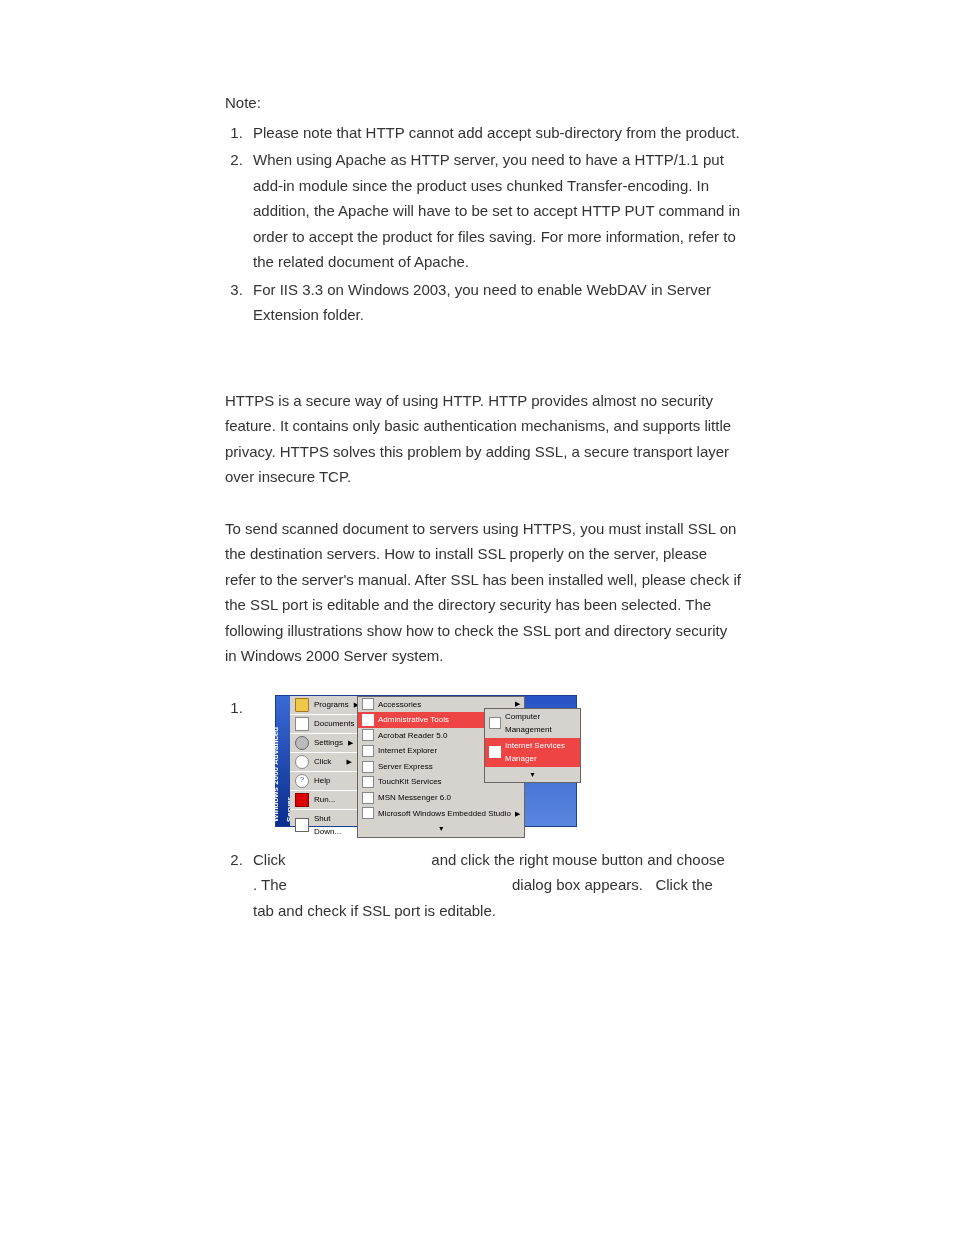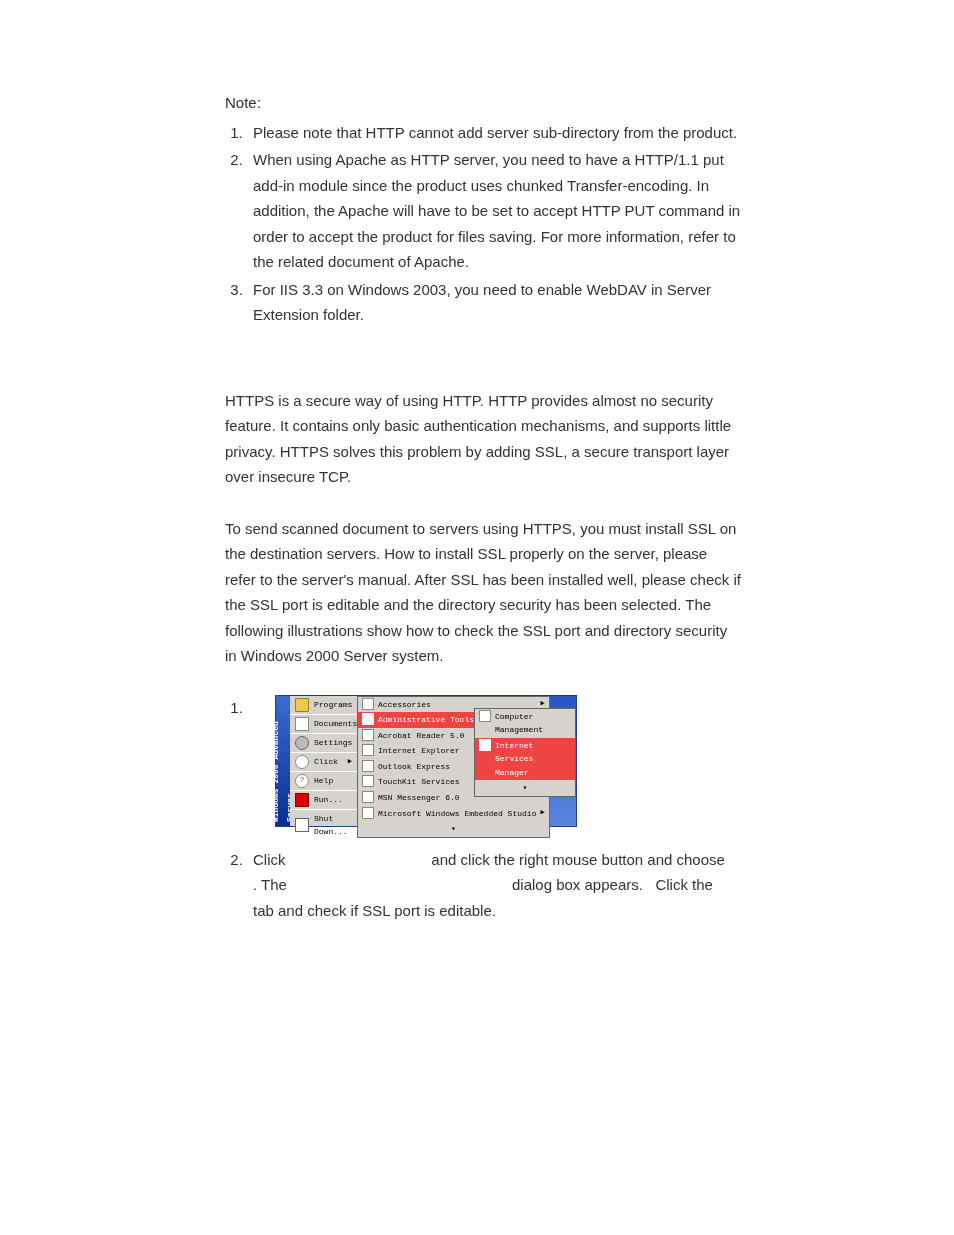--- a/index.html
+++ b/index.html
@@ -3,51 +3,51 @@
 <meta charset="utf-8">
 <style>
 body{margin:0;background:#fff;font-family:Verdana,Arial,sans-serif;color:#333;font-size:15px;line-height:1.7}
 .page{width:852px;min-height:1235px;padding:90px 110px 80px 225px;box-sizing:border-box}
 .note-h{margin-bottom:4px}
 .ol{margin:0;padding-left:22px}
 .ol li{padding-left:6px;margin-bottom:2px}
 .p{margin:26px 0}
 .step-list{margin:0;padding-left:22px}
 .step-list li{padding-left:6px;margin-bottom:20px}
-.screenshot{display:block;width:300px;height:130px;position:relative;margin:6px 16px 0 22px;border:1px solid #1b3f8b;background:linear-gradient(#2753c5,#5a86df);font-family:Liberation Mono, monospace;font-size:8px}
+.screenshot{display:block;width:300px;height:130px;position:relative;margin:6px 16px 0 22px;border:1px solid #1b3f8b;background:linear-gradient(#2753c5,#5a86df);font-family:Liberation Sans, sans-serif;font-size:8px}
 .sb{position:absolute;left:0;top:0;bottom:0;width:14px;background:linear-gradient(#0a2e8e,#3a6ad4);color:#fff;writing-mode:vertical-rl;transform:rotate(180deg);display:flex;align-items:center;justify-content:flex-end;padding:4px 1px;box-sizing:border-box;font-weight:bold;font-size:8px}
 .sm{position:absolute;left:14px;top:0;bottom:0;width:67px;background:#d6d3ce;border-right:1px solid #aaa}
 .sm-row{display:flex;align-items:center;gap:5px;padding:2px 5px;color:#000;border-bottom:1px solid #fff}
 .sm-row.last{border:0}
 .ico{width:12px;height:12px;display:inline-block;flex:0 0 12px}
 .ico-folder{background:#f0c848;border:1px solid #a07a1a;border-radius:0 1px 1px 1px}
 .ico-doc{background:#fff;border:1px solid #888}
 .ico-gear{background:#bbb;border:1px solid #666;border-radius:50%}
 .ico-search{background:#fff;border:1px solid #888;border-radius:50%}
 .ico-help{background:#fff;border:1px solid #888;border-radius:50%;text-align:center;font-size:8px;line-height:10px;color:#36c}
 .ico-run{background:#d00;border:1px solid #800}
 .ico-shut{background:#fff;border:1px solid #666}
 .arr{margin-left:auto;font-size:7px;color:#000}
 .sub{position:absolute;top:0;background:#d6d3ce;border:1px solid #666;min-width:115px}
 .sub1{left:81px}
-.sub2{left:198px;top:12px;min-width:95px}
-.sub-row{display:flex;align-items:flex-start;gap:4px;padding:1px 4px;color:#000}
+.sub2{left:208px;top:12px;min-width:95px}
+.sub-row{display:flex;align-items:center;gap:4px;padding:1px 4px;color:#000}
 .sub-row.hl{background:#ef4444;color:#fff}
 .sub-row .arr{color:inherit}
 .sico{width:10px;height:10px;flex:0 0 10px;background:#fff;border:1px solid #888}
 .sub-row.hl .sico{border-color:#fff}
 </style>
 </head>
 <body>
 
 <div class="page">
 
   <div class="note-h">Note:</div>
   <ol class="ol">
-    <li>Please note that HTTP cannot add server sub-directory from the product.</li>
+    <li>Please note that HTTP cannot add accept sub-directory from the product.</li>
     <li>When using Apache as HTTP server, you need to have a HTTP/1.1 put add-in module since the product uses chunked Transfer-encoding. In addition, the Apache will have to be set to accept HTTP PUT command in order to accept the product for files saving.   For more information, refer to the related document of Apache.</li>
     <li>For IIS 3.3 on Windows 2003, you need to enable WebDAV in Server Extension folder.</li>
   </ol>
 
   <p class="p" style="margin-top:60px">HTTPS is a secure way of using HTTP.   HTTP provides almost no security feature. It contains only basic authentication mechanisms, and supports little privacy. HTTPS solves this problem by adding SSL, a secure transport layer over insecure TCP.</p>
   <p class="p">To send scanned document to servers using HTTPS, you must install SSL on the destination servers.    How to install SSL properly on the server, please refer to the server's manual.    After SSL has been installed well, please check if the SSL port is editable and the directory security has been selected.   The following illustrations show how to check the SSL port and directory security in Windows 2000 Server system.</p>
 
   <ol class="step-list">
     <li>
       <div class="screenshot">
@@ -100,21 +100,21 @@
           <div class="sub-row">
               <span class="sico"></span>
               <span>Acrobat Reader 5.0</span>
             </div>
           <div class="sub-row">
               <span class="sico"></span>
               <span>Internet Explorer</span>
             </div>
           <div class="sub-row">
               <span class="sico"></span>
-              <span>Outlook Express</span>
+              <span>Server Express</span>
             </div>
           <div class="sub-row">
               <span class="sico"></span>
               <span>TouchKit Services</span>
             </div>
           <div class="sub-row">
               <span class="sico"></span>
               <span>MSN Messenger 6.0</span>
             </div>
           <div class="sub-row">

